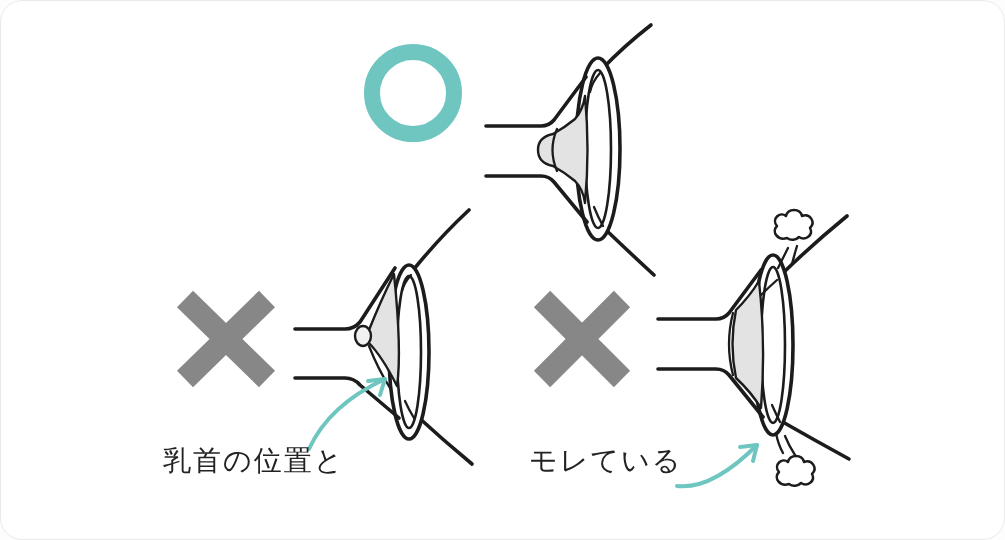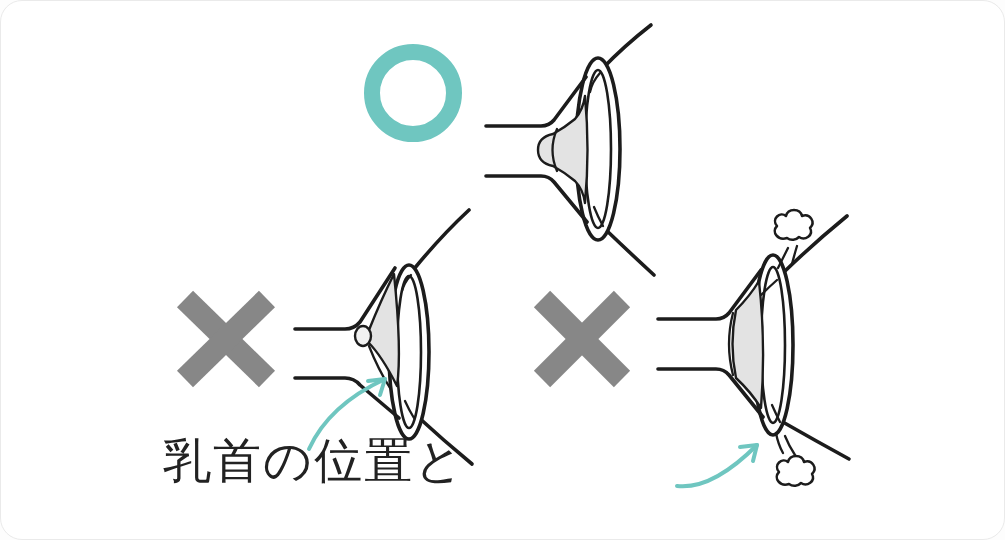--- a/index.html
+++ b/index.html
@@ -25,21 +25,21 @@
   .ln-thin{stroke:var(--line,#1c1c1c);fill:none;stroke-width:2.3;stroke-linecap:round;}
   .rim-outer{fill:#fff;stroke:var(--line,#1c1c1c);stroke-width:3.6;}
   .rim-inner{fill:#fff;stroke:var(--line,#1c1c1c);stroke-width:2.6;}
   .shade{fill:var(--shade,#e3e3e3);stroke:var(--line,#1c1c1c);stroke-width:2.4;stroke-linejoin:round;}
   .shade-light{fill:#f1f1f1;stroke:var(--line,#1c1c1c);stroke-width:2.4;}
   .cloud{fill:#fff;stroke:var(--line,#1c1c1c);stroke-width:2.5;stroke-linejoin:round;}
   .xline{stroke:var(--mark-gray,#878787);stroke-width:23;stroke-linecap:butt;}
   .teal-ln{stroke:var(--teal,#6fc6c0);fill:none;stroke-width:4;stroke-linecap:round;stroke-linejoin:round;}
   .jp-label{
     color:var(--text,#222);
-    font-size:48px;line-height:46px;letter-spacing:2px;
+    font-size:28px;line-height:46px;letter-spacing:2px;
     font-weight:500;white-space:nowrap;
   }
 </style>
 </head>
 <body>
 
 <div class="card">
 
   <section>
     <div class="abs circle-mark" style="left:363px;top:43px;"></div>
@@ -110,16 +110,17 @@
       <path class="cloud" d="M133,288 c-9,3 -16,-6 -10,-12 c-6,-7 3,-15 9,-10 c2,-8 14,-8 16,0 c8,-3 14,6 8,12 c4,7 -5,13 -11,9 c-3,3 -8,4 -12,1 z"></path>
       <path class="ln-thin" d="M129,240 Q133,250 139,259 M120,237 Q122,248 127,257"></path>
     </svg>
 
     <svg class="abs" style="left:666px;top:430px;" width="102" height="64" viewBox="0 0 102 64">
       <path class="teal-ln" d="M10,55 Q45,59 90,14"></path>
       <path class="teal-ln" d="M90,14 L73,16 M90,14 L86,30"></path>
     </svg>
 
     <div class="abs jp-label" style="left:528px;top:437px;">
+      <div>モレている</div>
     </div>
   </section>
 
 </div>
 
 </body></html>

